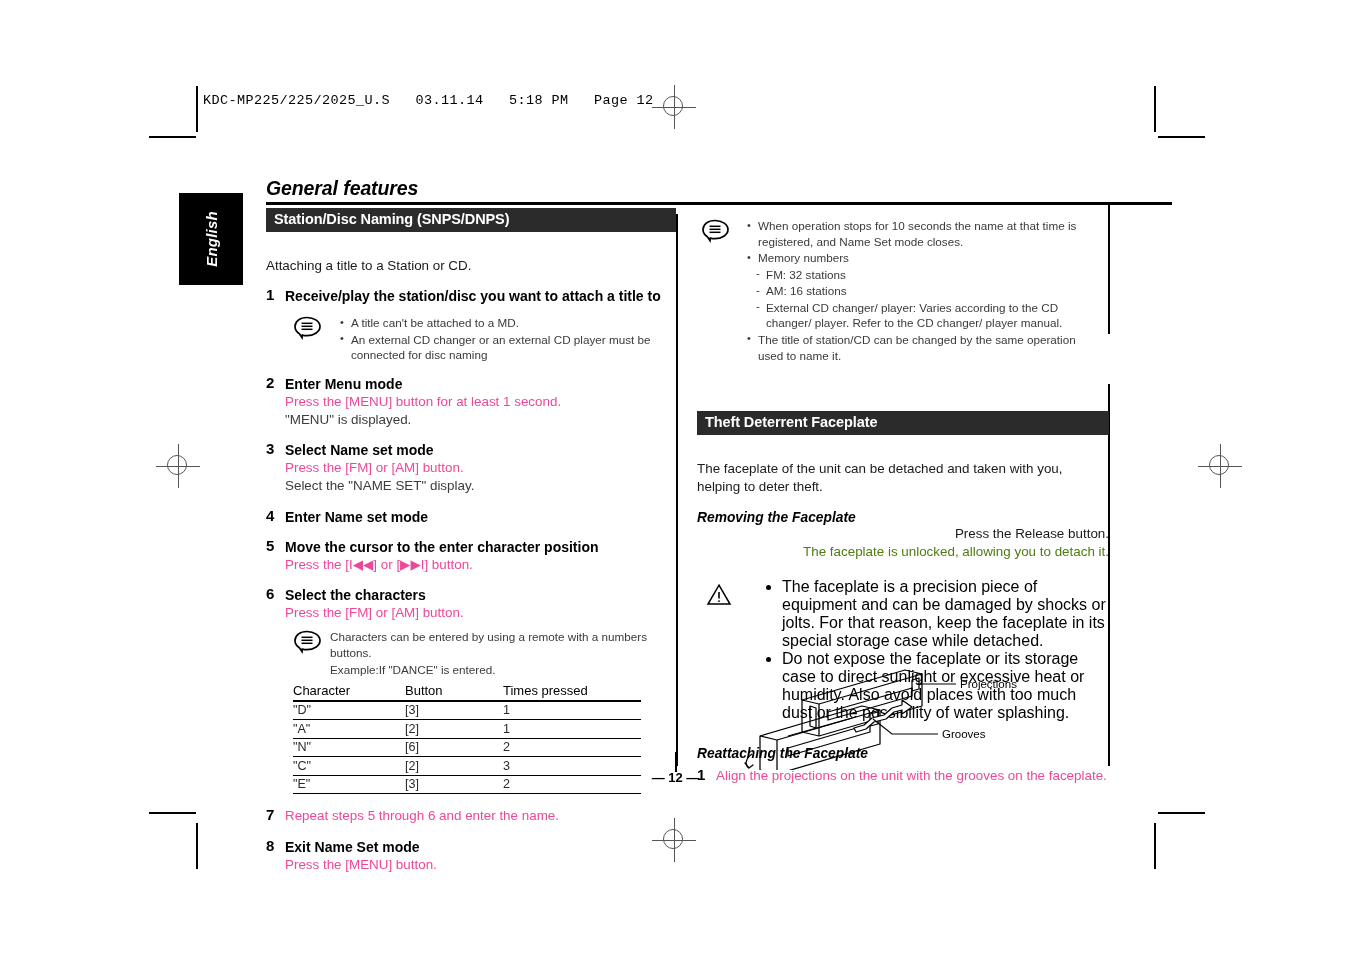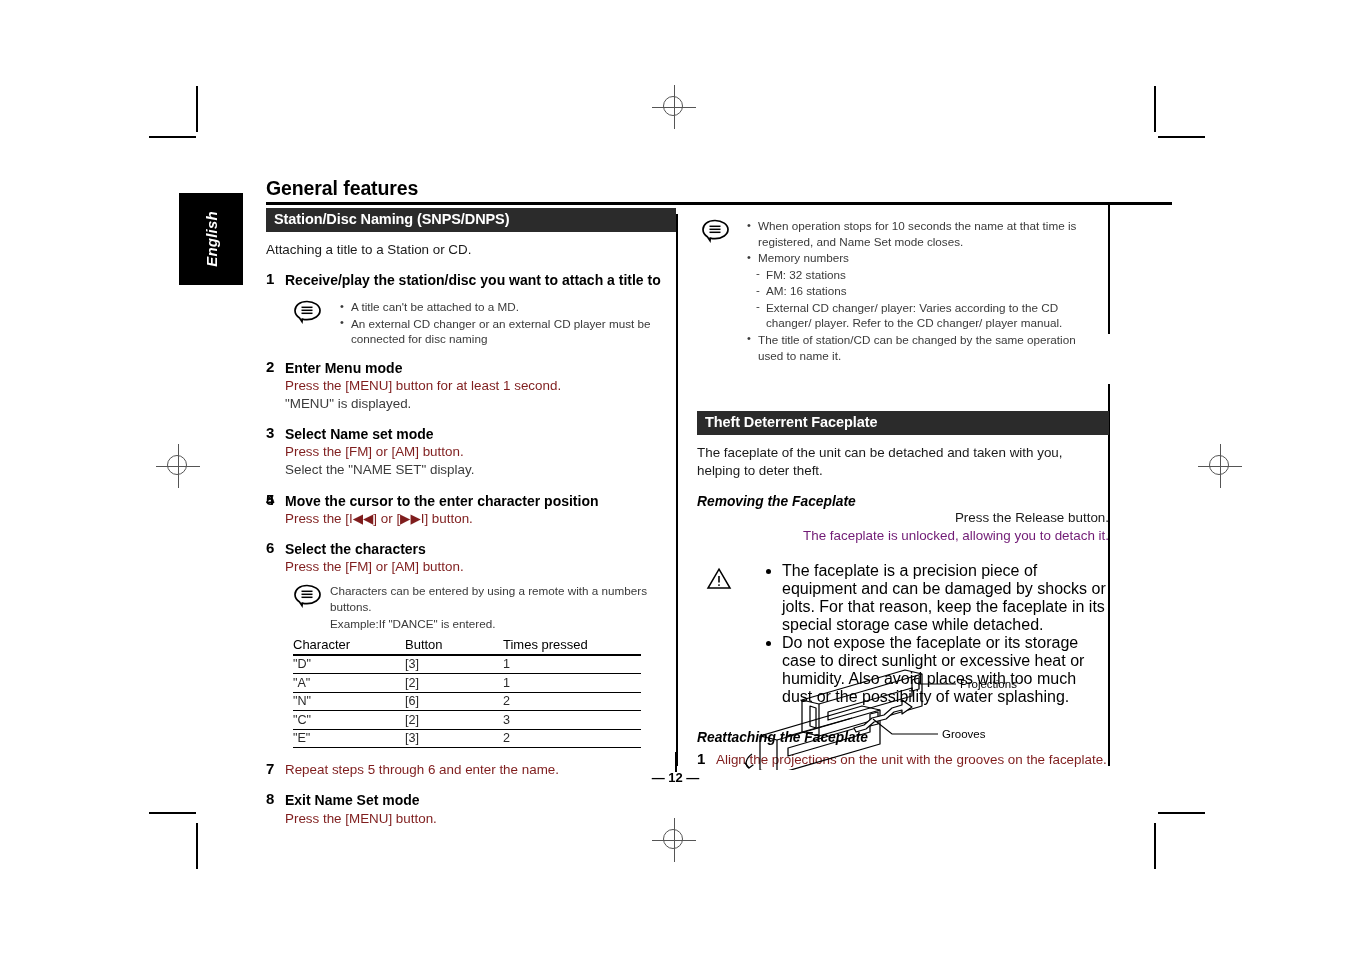--- a/index.html
+++ b/index.html
@@ -43,20 +43,21 @@
   }
 
   
   .page { position: absolute; left: 0; top: 0; width: 1351px; height: 954px; }
 
   .doc-title {
     position: absolute;
     left: 266px; top: 177px;
     font-size: 19.5px;
     font-weight: bold;
+    font-style: italic;
     letter-spacing: -0.1px;
   }
   .title-rule {
     position: absolute;
     left: 266px; top: 202px;
     width: 906px; height: 3.4px;
     background: #000;
   }
 
   
@@ -98,33 +99,33 @@
     padding: 3px 0 4px 8px;
     letter-spacing: -0.1px;
     line-height: 1.15;
   }
 
   .body-text {
     font-size: 13.4px;
     line-height: 1.36;
     color: #1a1a1a;
   }
-  .intro { margin-top: 9px; }
+  .intro { margin-top: 25px; }
 
   
   .step { position: relative; margin-top: 12px; padding-left: 19px; }
   .step-num {
     position: absolute; left: 0; top: -1px;
     font-size: 15px; font-weight: bold;
   }
   .step-title {
     font-size: 14px; font-weight: bold;
     line-height: 1.3;
   }
-  .step-line { font-size: 13.4px; line-height: 1.35; color: #7f1d1d; }
+  .step-line { font-size: 13.4px; line-height: 1.35; color: #ec4899; }
   .step-line.dim { color: #3c3c3c; }
 
   
   .note { position: relative; margin-top: 7px; padding-left: 45px; }
   .note-icon { position: absolute; left: 8px; top: 1px; width: 30px; height: 25px; }
   .note ul { margin: 10px; padding: 0; list-style: none; }
   .note li {
     position: relative;
     padding-left: 11px;
     font-size: 11.7px;
@@ -185,21 +186,21 @@
     font-style: italic;
     margin-top: 14px;
   }
   .sub-line {
     font-size: 13.4px;
     line-height: 1.36;
     margin-left: 19px;
     color: #1a1a1a;
     text-align: right;
   }
-  .sub-line.dim { color: #701a75; }
+  .sub-line.dim { color: #4d7c0f; }
 
   
   .diagram { position: absolute; left: 742px; top: 662px; width: 300px; height: 108px; }
 
   
   .pageno {
     position: absolute;
     left: 0; top: 770px;
     width: 1351px;
     text-align: center;
@@ -245,20 +246,21 @@
     <div class="hl"></div>
       <div class="vl"></div>
       <div class="circ"></div>
   </div>
   <div class="reg" style="left:652px; top:818px;">
     <div class="hl"></div>
       <div class="vl"></div>
       <div class="circ"></div>
   </div>
 
+  <div class="slug">KDC-MP225/225/2025_U.S   03.11.14   5:18 PM   Page 12</div>
 
   <div class="doc-title">General features</div>
   <div class="title-rule"></div>
 
   <div class="lang-tab">
     <span>English</span>
   </div>
 
   <div class="col-rule" style="left:676px; top:214px; height:552px;"></div>
 
@@ -296,20 +298,21 @@
 
     <div class="step">
       <div class="step-num">3</div>
       <div class="step-title">Select Name set mode</div>
       <div class="step-line">Press the [FM] or [AM] button.</div>
       <div class="step-line dim">Select the "NAME SET" display.</div>
     </div>
 
     <div class="step">
       <div class="step-num">4</div>
+      <div class="step-title">Enter Name set mode</div>
     </div>
 
     <div class="step">
       <div class="step-num">5</div>
       <div class="step-title">Move the cursor to the enter character position</div>
       <div class="step-line">Press the [I◀◀] or [▶▶I] button.</div>
     </div>
 
     <div class="step">
       <div class="step-num">6</div>

